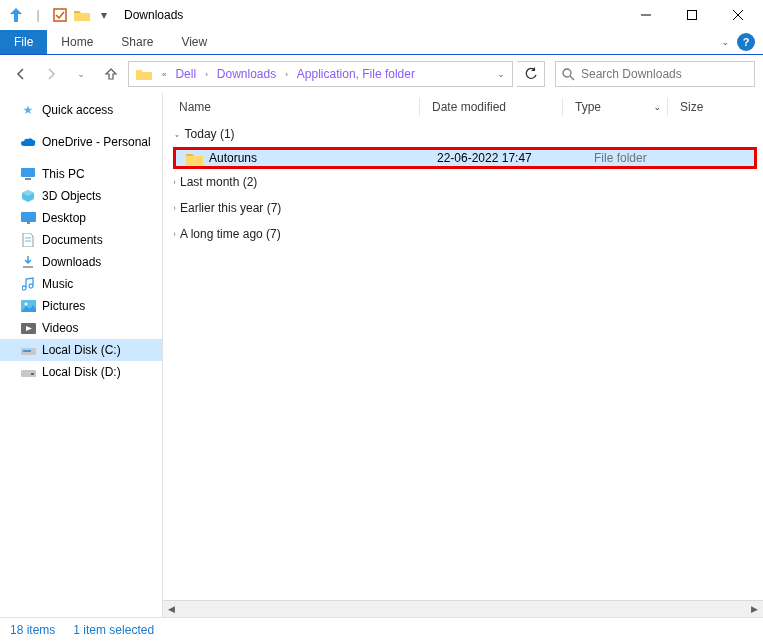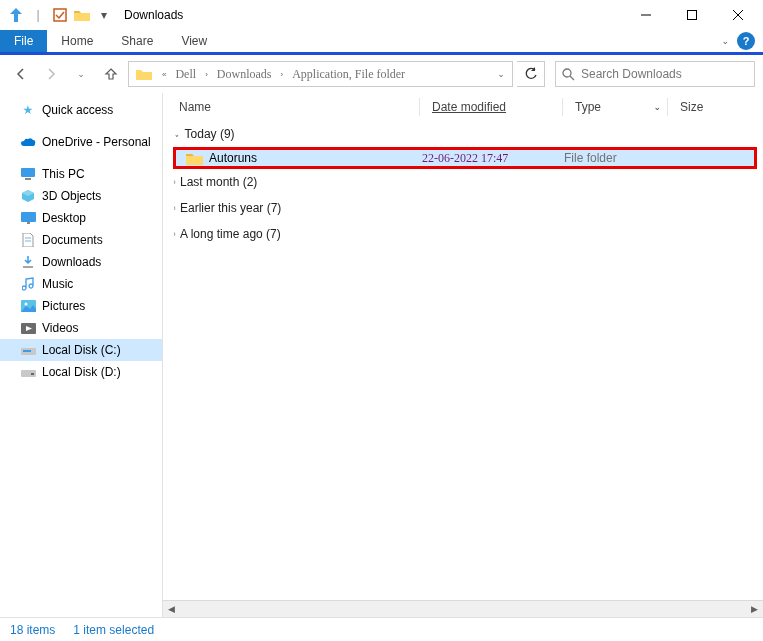--- a/index.html
+++ b/index.html
@@ -7,63 +7,63 @@
 
 
 .titlebar { height: 30px; display: flex; align-items: center; padding: 0 2px; }
 .titlebar .qat { display: flex; align-items: center; gap: 2px; padding: 0 4px; }
 .titlebar .qat .ic { width: 20px; height: 20px; display: flex; align-items: center; justify-content: center; }
 .titlebar .title { margin-left: 6px; color: #000; }
 .titlebar .winbtns { margin-left: auto; display: flex; }
 .titlebar .winbtns .wb { width: 46px; height: 30px; display: flex; align-items: center; justify-content: center; }
 
 
-.menubar { height: 25px; display: flex; align-items: stretch; border-bottom: 3px solid #1d4ed8; }
+.menubar { height: 25px; display: flex; align-items: stretch; border-bottom: 1px solid #1d4ed8; }
 .menubar .file { background: #1979ca; color: #fff; padding: 0 14px; display: flex; align-items: center; }
 .menubar .tab { padding: 0 14px; display: flex; align-items: center; color: #444; }
 .menubar .right { margin-left: auto; display: flex; align-items: center; padding-right: 8px; gap: 8px; }
 .help { width: 18px; height: 18px; border-radius: 50%; background: #1979ca; color: #fff; font-weight: bold; display: flex; align-items: center; justify-content: center; font-size: 11px; }
 
 
 .navbar { height: 38px; display: flex; align-items: center; padding: 4px 8px; gap: 4px; }
 .navbtn { width: 26px; height: 26px; display: flex; align-items: center; justify-content: center; color: #6b6b6b; }
 .navbtn.disabled { color: #bdbdbd; }
 .addr { flex: 1; border: 1px solid #ccc; height: 26px; display: flex; align-items: center; padding: 0 2px; gap: 2px; }
-.addr .crumb { padding: 0 4px; display: flex; align-items: center; gap: 2px; color: #737373; font-family: Liberation Serif, serif; }
+.addr .crumb { padding: 0 4px; display: flex; align-items: center; gap: 2px; color: #8b5cf6; }
 .addr .chev { color: #666; font-size: 8px; padding: 0 3px; }
 .addr .spc { flex: 1; }
 .addr .drop { width: 18px; display: flex; align-items: center; justify-content: center; color: #666; }
 .refresh { border: 1px solid #ccc; border-left: none; width: 28px; height: 26px; display: flex; align-items: center; justify-content: center; color: #333; }
 .search { border: 1px solid #ccc; height: 26px; width: 200px; margin-left: 6px; display: flex; align-items: center; padding: 0 6px; color: #777; gap: 6px; text-align: right; }
 
 
 .body { flex: 1; display: flex; min-height: 0; }
 .side { width: 163px; border-right: 1px solid #e1e1e1; padding: 6px 0; overflow: hidden; }
 .side .item { display: flex; align-items: center; height: 22px; padding-left: 20px; gap: 6px; color: #000; }
 .side .item.sub { }
 .side .item.sel { background: #cde8ff; }
 .side .sp { height: 10px; }
 .side .ic { width: 16px; height: 16px; display: flex; align-items: center; justify-content: center; font-size: 12px; }
 
 .main { flex: 1; display: flex; flex-direction: column; min-width: 0; }
 .cols { height: 28px; display: flex; align-items: center; color: #444; position: relative; }
 .cols .c { padding-left: 12px; display: flex; align-items: center; gap: 4px; }
 .cols .c1 { width: 256px; padding-left: 16px; }
-.cols .c2 { width: 142px; text-decoration: underline; }
+.cols .c2 { width: 142px; }
 .cols .c3 { width: 104px; }
 .cols .c4 { flex: 1; }
 .cols .cd { border-left: 1px solid #e5e5e5; height: 18px; }
 
 .content { flex: 1; overflow: hidden; position: relative; }
 .group { display: flex; align-items: center; height: 26px; padding-left: 10px; color: #222; gap: 4px; }
 .group .gc { color: #555; font-size: 9px; transform: scaleX(0.7); }
-.row { display: flex; align-items: center; height: 22px; margin-left: 14px; }
+.row { display: flex; align-items: center; height: 22px; margin-left: 14px; gap: 15px; }
 .row.hl { border: 3px solid #e60000; margin-left: 10px; margin-right: 6px; padding-left: 4px; background: #cde8ff; }
 .row .r1 { width: 242px; display: flex; align-items: center; gap: 6px; padding-left: 6px; }
-.row .r2 { width: 142px; color: #701a75; font-family: Liberation Serif, serif; }
+.row .r2 { width: 142px; color: #000000; }
 .row .r3 { width: 120px; color: #737373; }
 
 .hscroll { height: 17px; background: #f0f0f0; border-top: 1px solid #dadada; display: flex; align-items: center; }
 .hscroll .sa { width: 17px; height: 17px; display: flex; align-items: center; justify-content: center; color: #606060; background: #f0f0f0; }
 .hscroll .tr { flex: 1; background: #efefef; }
 
 
 .status { height: 24px; border-top: 1px solid #e1e1e1; display: flex; align-items: center; padding: 0 10px; color: #1979ca; gap: 18px; }
 
 svg { display: block; }
@@ -299,21 +299,21 @@
         </div>
       <div class="cd"></div>
       <div class="c c4">
           <span>Size</span>
         </div>
     </div>
 
     <div class="content">
       <div class="group">
           <span class="gc">⌄</span>
-          <span>Today (9)</span>
+          <span>Today (1)</span>
         </div>
       <div class="row hl">
         <div class="r1">
             <span>
               <svg width="17" height="13">
                 <path d="M0 2 L6 2 L8 4 L17 4 L17 13 L0 13 Z" fill="#ffd86b"></path>
                 <path d="M0 2 L6 2 L8 4 L0 4 Z" fill="#e8b93f"></path>
               </svg>
             </span>
             <span>Autoruns</span>

